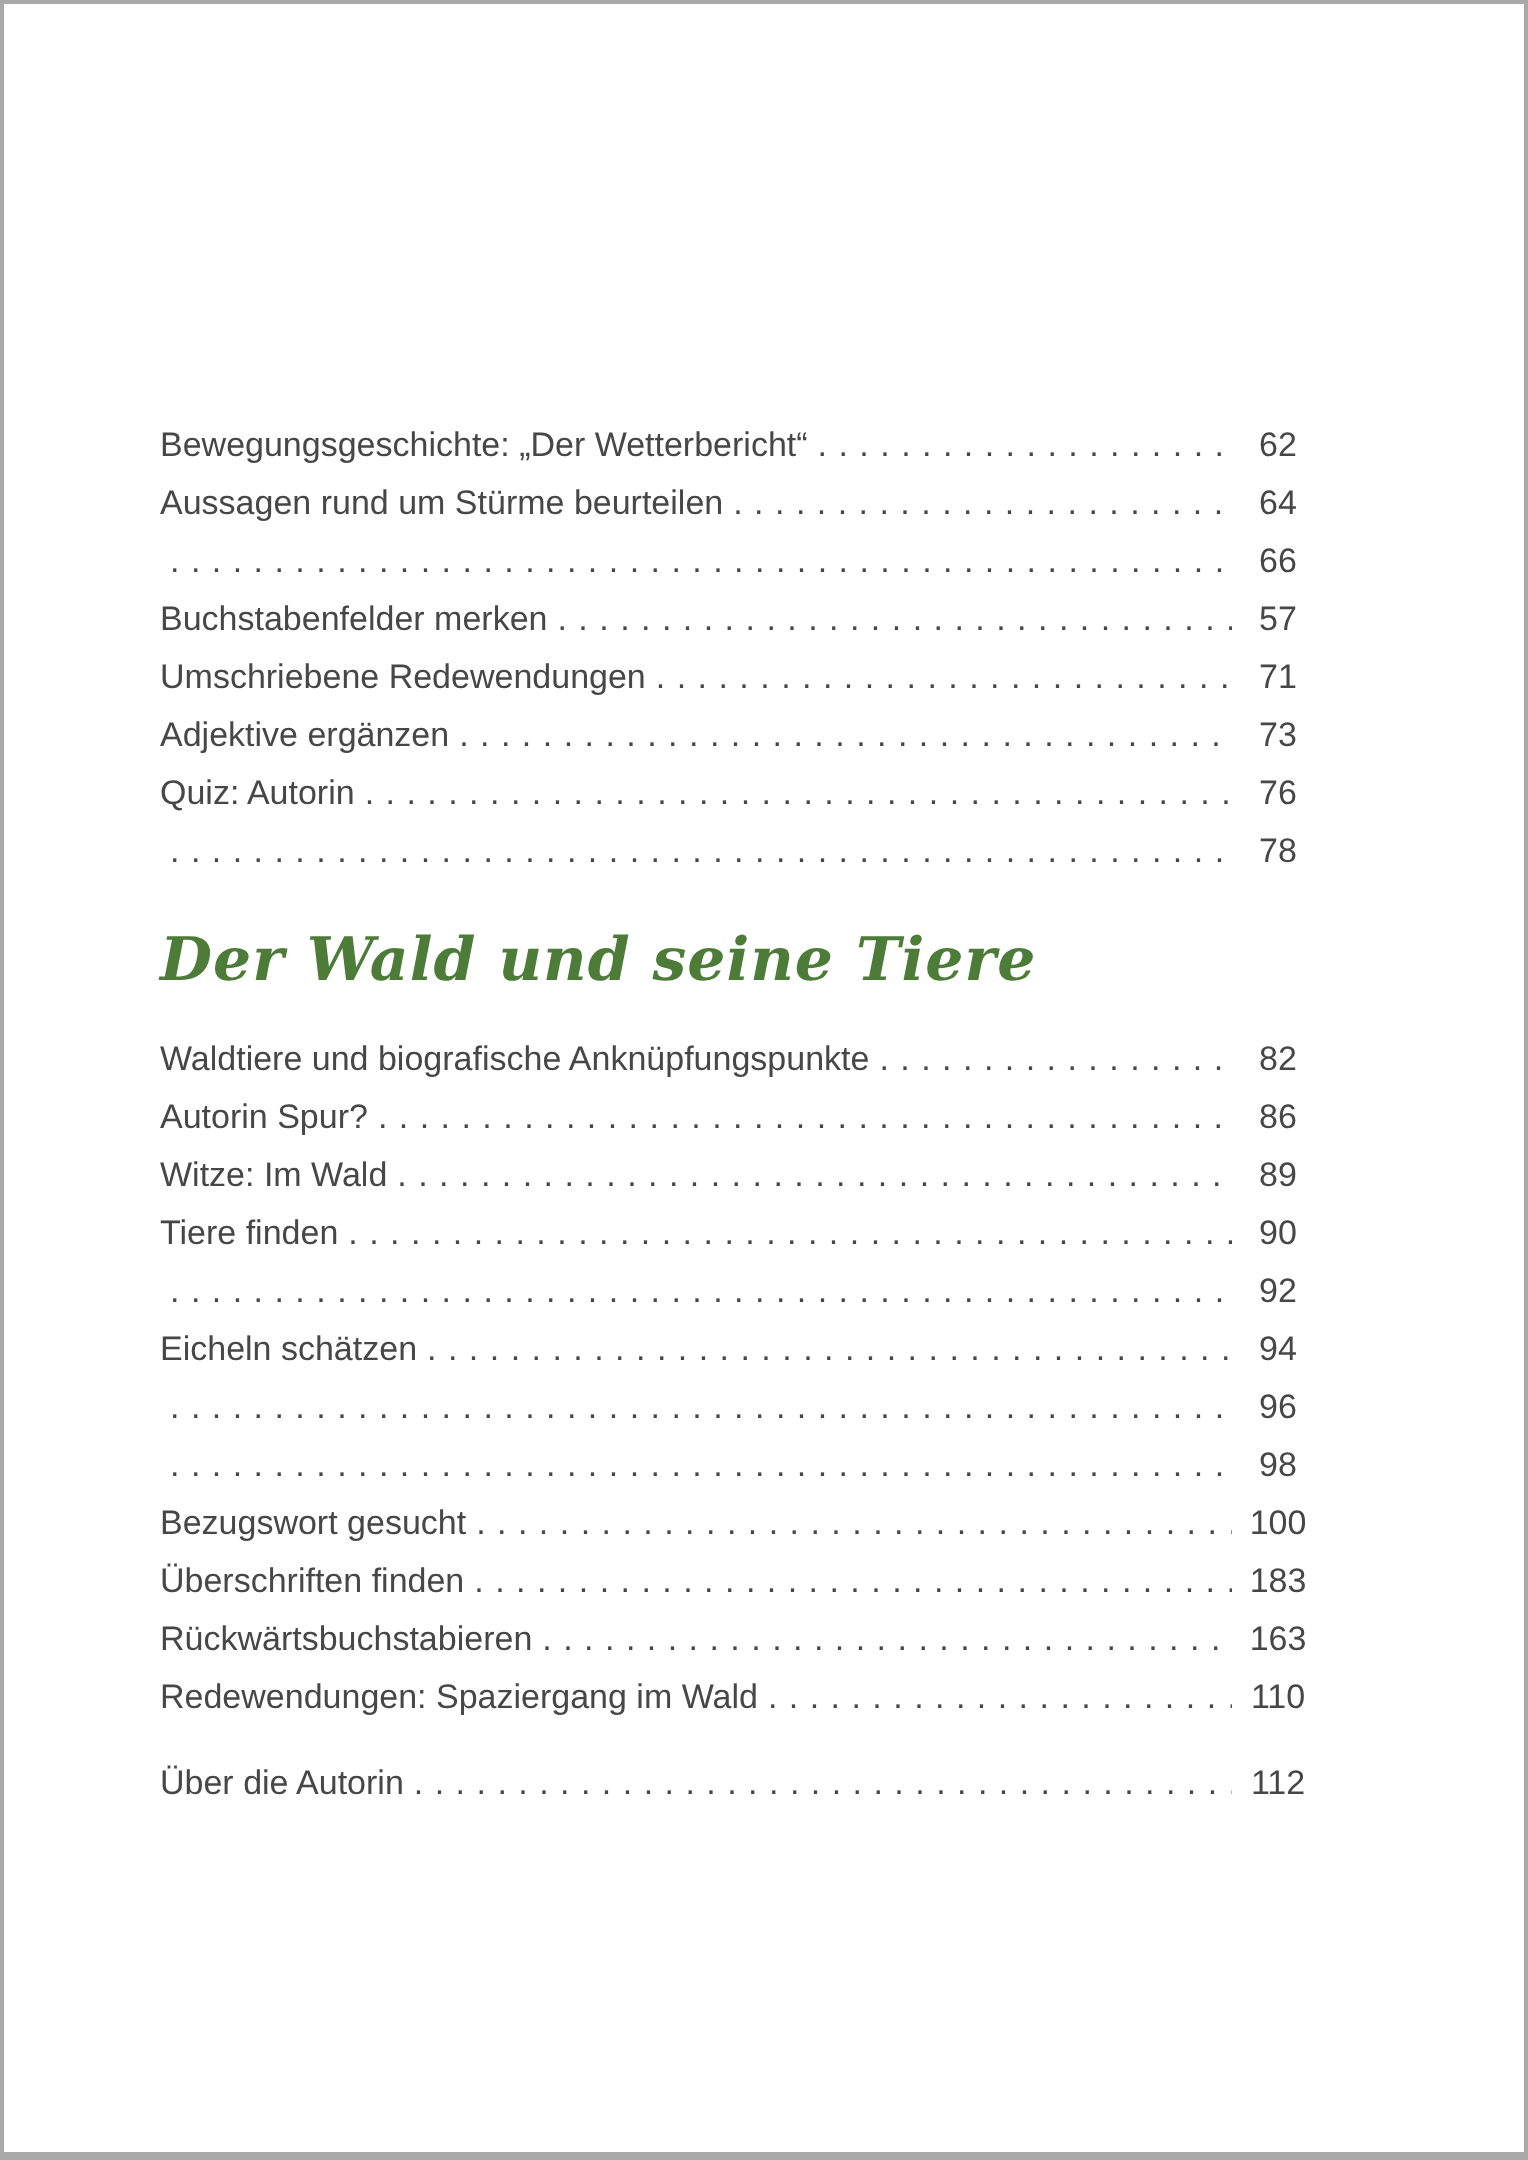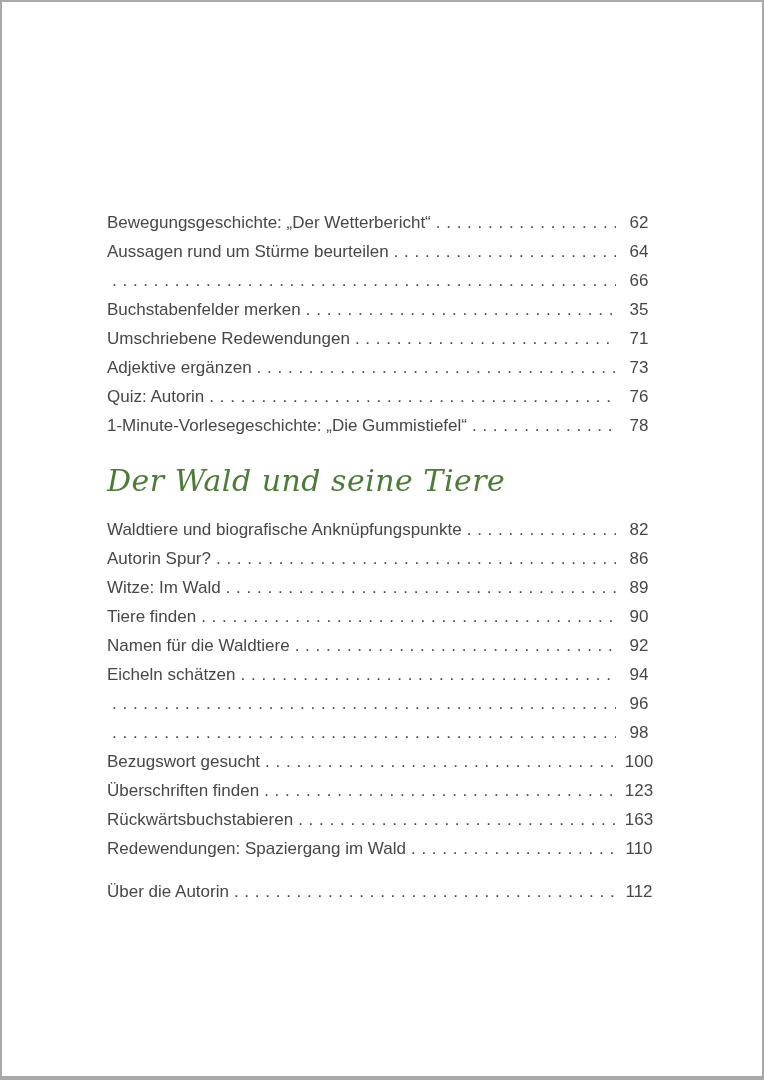--- a/index.html
+++ b/index.html
@@ -15,32 +15,32 @@
     box-sizing: border-box;
     width: 764px;
     height: 1080px;
     background: #ffffff;
     border: 2px solid var(--border-color, #a9a9a9);
     border-bottom-width: 4px;
     overflow: hidden;
   }
   .content {
     box-sizing: border-box;
-    padding: 206px 106px 0 105px;
+    padding: 206px 106px 0 78px;
   }
   .section { }
   
   .content section:nth-child(3) { padding-top: 14px; }
 
   .section-heading {
     margin: 0;
     padding: 21px 0 14px 0;
     font-family: "DejaVu Serif", serif;
     font-style: italic;
-    font-weight: 400;
+    font-weight: 700;
     font-size: 30px;
     line-height: 40px;
     color: var(--heading-color, #4d7c38);
     letter-spacing: 0.5px;
   }
   .toc-row {
     display: flex;
     align-items: baseline;
     height: 29px;
     line-height: 29px;
@@ -85,21 +85,21 @@
   </div>
 
   <div class="toc-row">
     <span class="toc-dots" aria-hidden="true">. . . . . . . . . . . . . . . . . . . . . . . . . . . . . . . . . . . . . . . . . . . . . . . . . . . . . . . . . . . . . . . . . . . . . . . . . . . . . . . . </span>
     <span class="toc-page">66</span>
   </div>
 
   <div class="toc-row">
     <span class="toc-title">Buchstabenfelder merken</span>
     <span class="toc-dots" aria-hidden="true">. . . . . . . . . . . . . . . . . . . . . . . . . . . . . . . . . . . . . . . . . . . . . . . . . . . . . . . . . . . . . . . . . . . . . . . . . . . . . . . . </span>
-    <span class="toc-page">35</span>
+    <span class="toc-page">57</span>
   </div>
 
   <div class="toc-row">
     <span class="toc-title">Umschriebene Redewendungen</span>
     <span class="toc-dots" aria-hidden="true">. . . . . . . . . . . . . . . . . . . . . . . . . . . . . . . . . . . . . . . . . . . . . . . . . . . . . . . . . . . . . . . . . . . . . . . . . . . . . . . . </span>
     <span class="toc-page">71</span>
   </div>
 
   <div class="toc-row">
     <span class="toc-title">Adjektive ergänzen</span>
@@ -107,21 +107,20 @@
     <span class="toc-page">73</span>
   </div>
 
   <div class="toc-row">
     <span class="toc-title">Quiz: Autorin</span>
     <span class="toc-dots" aria-hidden="true">. . . . . . . . . . . . . . . . . . . . . . . . . . . . . . . . . . . . . . . . . . . . . . . . . . . . . . . . . . . . . . . . . . . . . . . . . . . . . . . . </span>
     <span class="toc-page">76</span>
   </div>
 
   <div class="toc-row">
-    <span class="toc-title">1-Minute-Vorlesegeschichte: „Die Gummistiefel“</span>
     <span class="toc-dots" aria-hidden="true">. . . . . . . . . . . . . . . . . . . . . . . . . . . . . . . . . . . . . . . . . . . . . . . . . . . . . . . . . . . . . . . . . . . . . . . . . . . . . . . . </span>
     <span class="toc-page">78</span>
   </div>
 </section>
       <section class="section">
   <h2 class="section-heading">Der Wald und seine Tiere</h2>
 
   <div class="toc-row">
     <span class="toc-title">Waldtiere und biografische Anknüpfungspunkte</span>
     <span class="toc-dots" aria-hidden="true">. . . . . . . . . . . . . . . . . . . . . . . . . . . . . . . . . . . . . . . . . . . . . . . . . . . . . . . . . . . . . . . . . . . . . . . . . . . . . . . . </span>
@@ -140,21 +139,20 @@
     <span class="toc-page">89</span>
   </div>
 
   <div class="toc-row">
     <span class="toc-title">Tiere finden</span>
     <span class="toc-dots" aria-hidden="true">. . . . . . . . . . . . . . . . . . . . . . . . . . . . . . . . . . . . . . . . . . . . . . . . . . . . . . . . . . . . . . . . . . . . . . . . . . . . . . . . </span>
     <span class="toc-page">90</span>
   </div>
 
   <div class="toc-row">
-    <span class="toc-title">Namen für die Waldtiere</span>
     <span class="toc-dots" aria-hidden="true">. . . . . . . . . . . . . . . . . . . . . . . . . . . . . . . . . . . . . . . . . . . . . . . . . . . . . . . . . . . . . . . . . . . . . . . . . . . . . . . . </span>
     <span class="toc-page">92</span>
   </div>
 
   <div class="toc-row">
     <span class="toc-title">Eicheln schätzen</span>
     <span class="toc-dots" aria-hidden="true">. . . . . . . . . . . . . . . . . . . . . . . . . . . . . . . . . . . . . . . . . . . . . . . . . . . . . . . . . . . . . . . . . . . . . . . . . . . . . . . . </span>
     <span class="toc-page">94</span>
   </div>
 
@@ -170,21 +168,21 @@
 
   <div class="toc-row">
     <span class="toc-title">Bezugswort gesucht</span>
     <span class="toc-dots" aria-hidden="true">. . . . . . . . . . . . . . . . . . . . . . . . . . . . . . . . . . . . . . . . . . . . . . . . . . . . . . . . . . . . . . . . . . . . . . . . . . . . . . . . </span>
     <span class="toc-page">100</span>
   </div>
 
   <div class="toc-row">
     <span class="toc-title">Überschriften finden</span>
     <span class="toc-dots" aria-hidden="true">. . . . . . . . . . . . . . . . . . . . . . . . . . . . . . . . . . . . . . . . . . . . . . . . . . . . . . . . . . . . . . . . . . . . . . . . . . . . . . . . </span>
-    <span class="toc-page">123</span>
+    <span class="toc-page">183</span>
   </div>
 
   <div class="toc-row">
     <span class="toc-title">Rückwärtsbuchstabieren</span>
     <span class="toc-dots" aria-hidden="true">. . . . . . . . . . . . . . . . . . . . . . . . . . . . . . . . . . . . . . . . . . . . . . . . . . . . . . . . . . . . . . . . . . . . . . . . . . . . . . . . </span>
     <span class="toc-page">163</span>
   </div>
 
   <div class="toc-row">
     <span class="toc-title">Redewendungen: Spaziergang im Wald</span>

